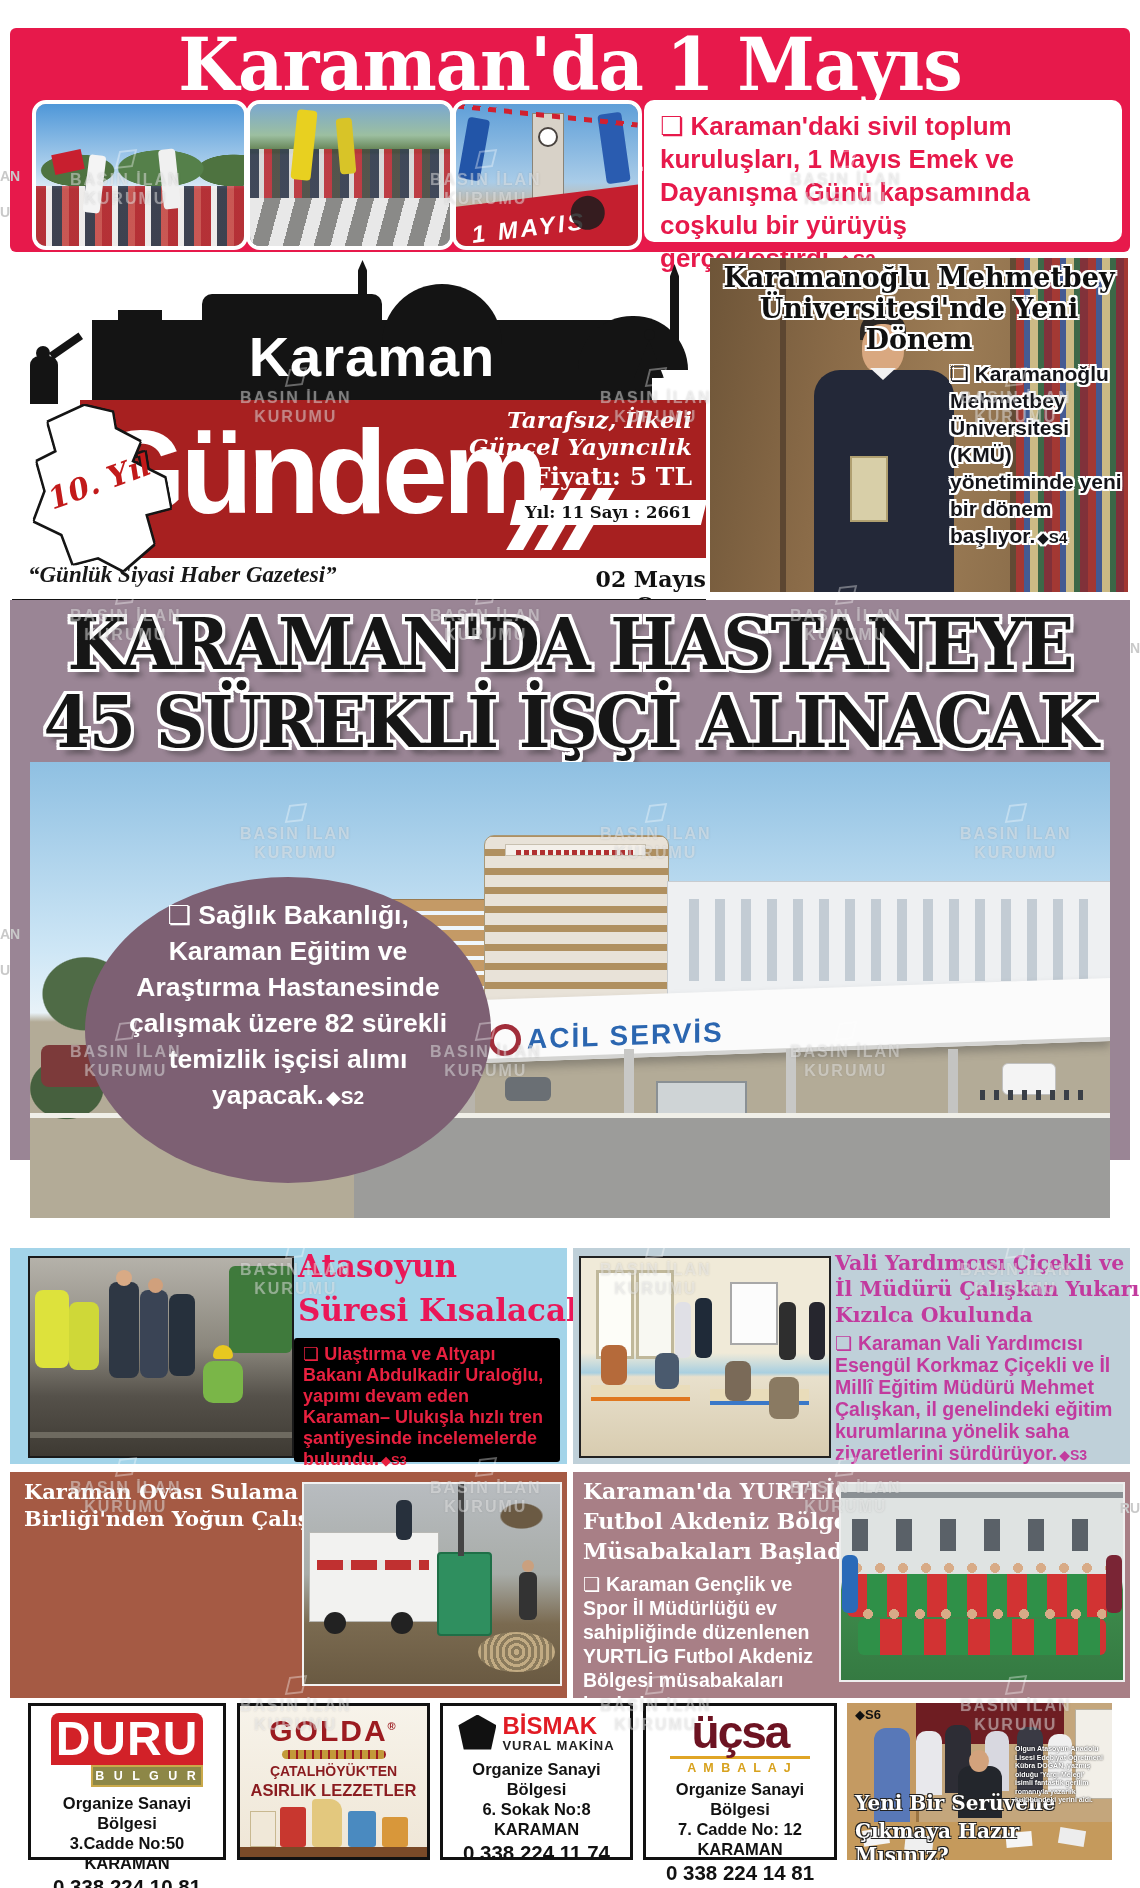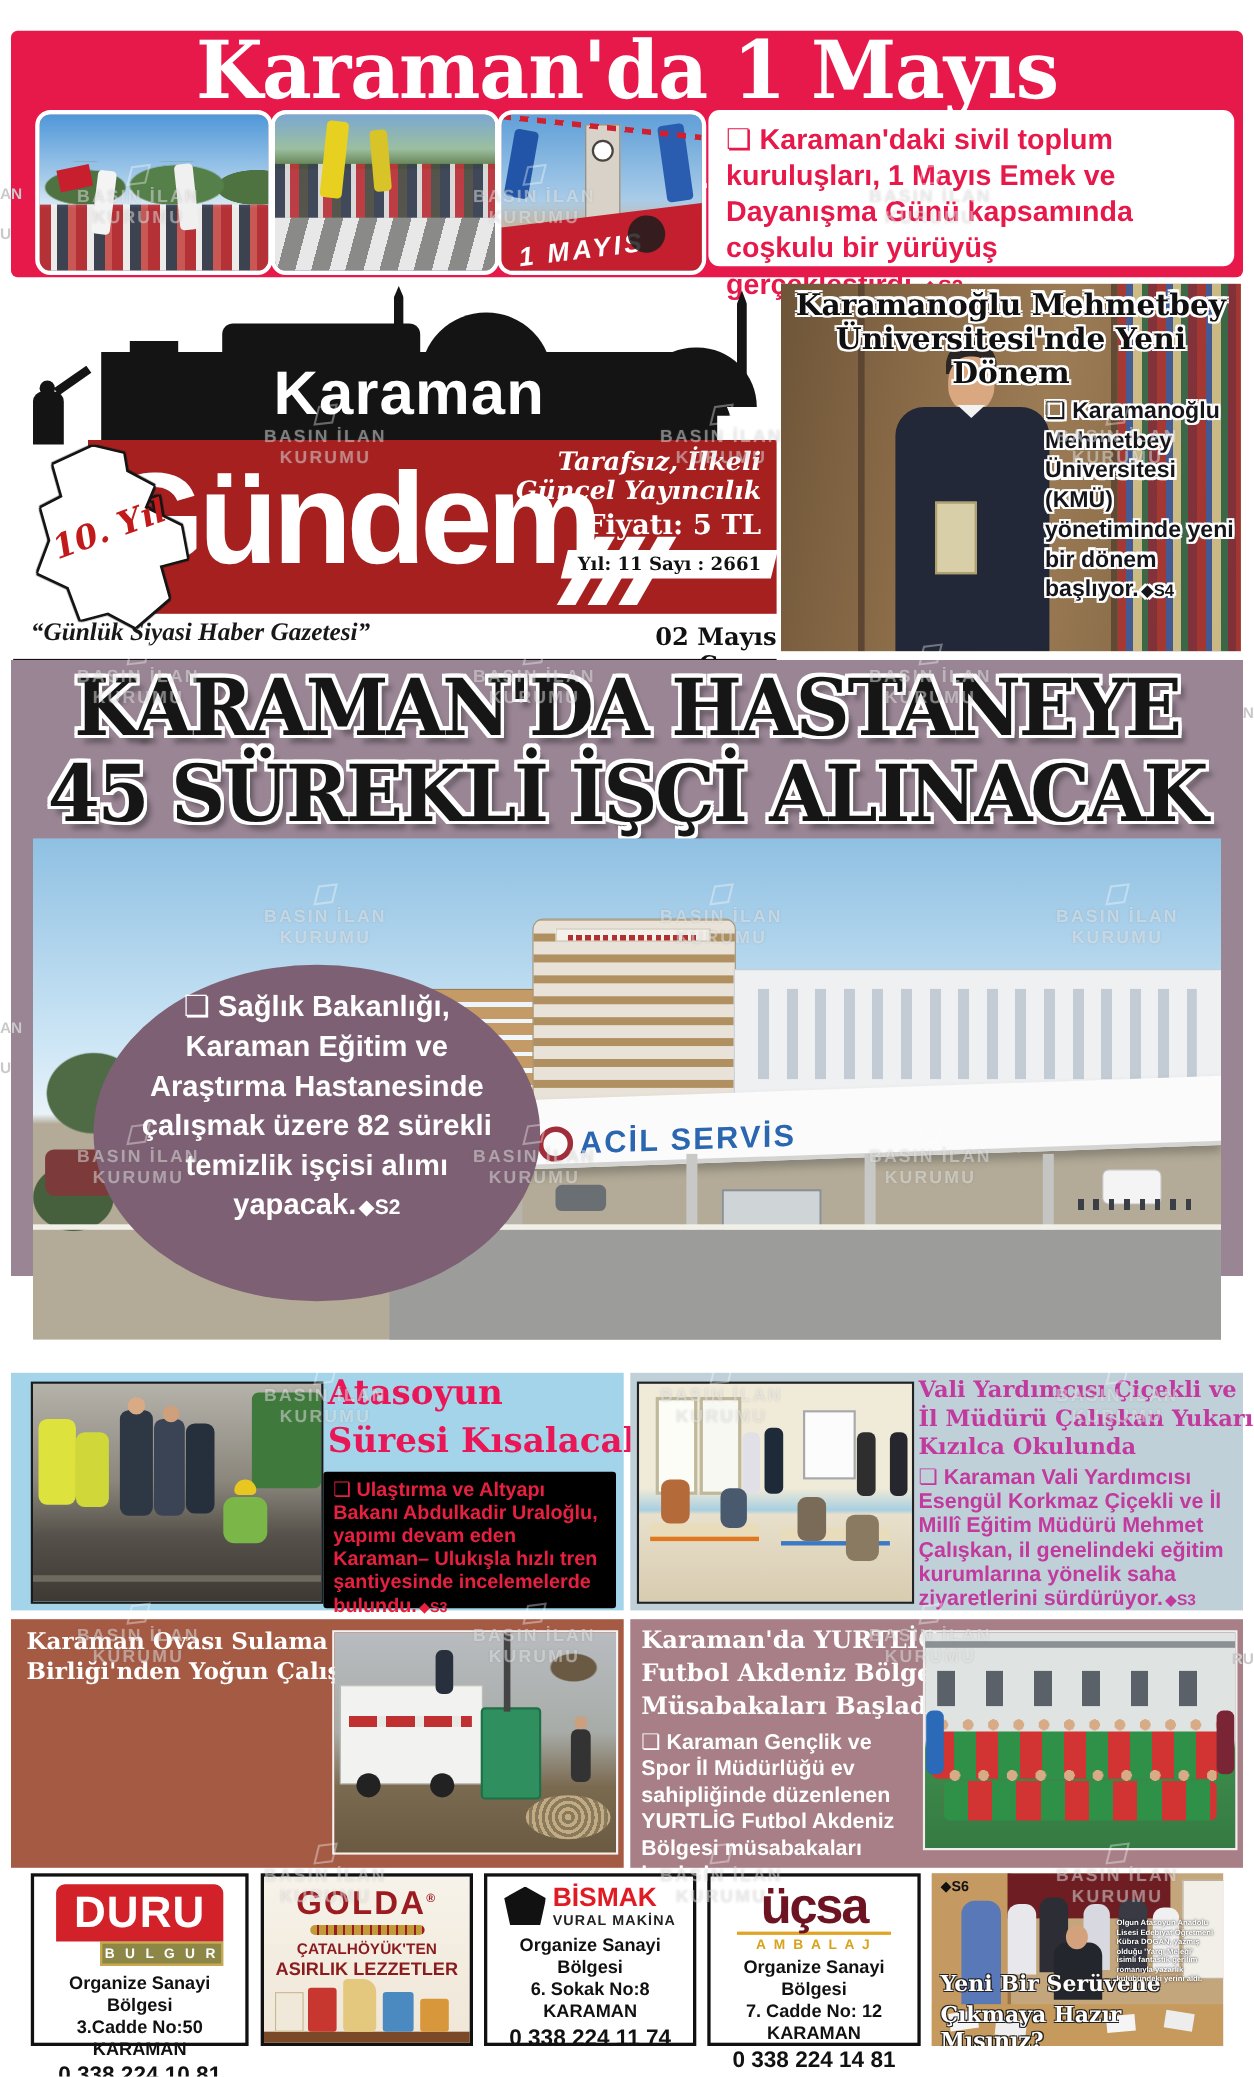--- a/index.html
+++ b/index.html
@@ -313,21 +313,21 @@
       <div class="ly" style="left:6%;top:64%;width:88%;height:11px;background:radial-gradient(circle 5px at 10px 5px,#d8ab87 98%,transparent);background-size:26px 11px;background-repeat:repeat-x;"></div>
       <div class="ly" style="left:6%;top:69%;width:88%;height:18%;border-radius:6px;background:repeating-linear-gradient(90deg,#2f9048 0 22px,#d23333 22px 44px);"></div>
       <div class="ly" style="left:0.5%;top:36%;width:16px;height:58px;background:#2a6ab8;border-radius:6px;"></div>
       <div class="ly" style="left:94%;top:36%;width:16px;height:58px;background:#7a2535;border-radius:6px;"></div>
     </div>
   </section>
 
   <div class="adbox" style="left:28px;width:198px;">
     <div style="margin:7px auto 0;width:152px;">
       <div style="background:#d22128;border-radius:8px 8px 0 0;height:52px;">
-        <span style="color:#fff;font-weight:bold;font-size:40px;line-height:52px;letter-spacing:1px;">DURU</span>
+        <span style="color:#fff;font-weight:bold;font-size:48px;line-height:52px;letter-spacing:1px;">DURU</span>
       </div>
       <div style="background:#8d8747;height:22px;box-shadow:inset 0 0 0 2px #caa94a;margin-left:40px;">
         <span style="color:#fff;font-weight:bold;font-size:12.5px;line-height:22px;letter-spacing:3px;">B U L G U R</span>
       </div>
     </div>
     <div class="ad-line" style="margin-top:6px;">Organize Sanayi Bölgesi</div>
     <div class="ad-line">3.Cadde No:50 KARAMAN</div>
     <div class="ad-phone">0 338 224 10 81</div>
   </div>
 
@@ -340,21 +340,21 @@
     <div style="font-weight:bold;font-size:16.5px;color:#8a1b1f;margin-top:2px;">ASIRLIK LEZZETLER</div>
     <div style="position:absolute;left:0;bottom:0;width:100%;height:10px;background:#7a4a28;"></div>
     <div style="position:absolute;left:10px;bottom:10px;width:24px;height:34px;background:#f0e8d8;border:1px solid #c8b890;"></div>
     <div style="position:absolute;left:40px;bottom:10px;width:26px;height:40px;background:#c8372f;border-radius:3px;"></div>
     <div style="position:absolute;left:72px;bottom:10px;width:30px;height: 48px;background:#e3c87e;border-radius:4px 12px 4px 4px;"></div>
     <div style="position:absolute;left:108px;bottom:10px;width:28px;height:36px;background:#4a8ac0;border-radius:3px;"></div>
     <div style="position:absolute;left:142px;bottom:10px;width:26px;height:30px;background:#d8973a;border-radius:3px;"></div>
   </div>
 
   <div class="adbox" style="left:440px;width:193px;">
-    <div style="display:flex;align-items:flex-end;justify-content:center;gap:6px;margin-top:8px;">
+    <div style="display:flex;align-items:center;justify-content:center;gap:6px;margin-top:8px;">
       <span style="display:inline-block;width:38px;height:38px;background:#111;clip-path:polygon(50% 0,100% 28%,86% 92%,14% 92%,0 28%);position:relative;"></span>
       <span style="text-align:left;">
         <span style="display:block;color:#e11b24;font-weight:bold;font-size:24px;line-height:24px;">BİSMAK</span>
         <span style="display:block;color:#222;font-weight:bold;font-size:13px;letter-spacing:1px;">VURAL MAKİNA</span>
       </span>
     </div>
     <div class="ad-line" style="margin-top:6px;">Organize Sanayi Bölgesi</div>
     <div class="ad-line">6. Sokak No:8</div>
     <div class="ad-line">KARAMAN</div>
     <div class="ad-phone">0 338 224 11 74</div>

